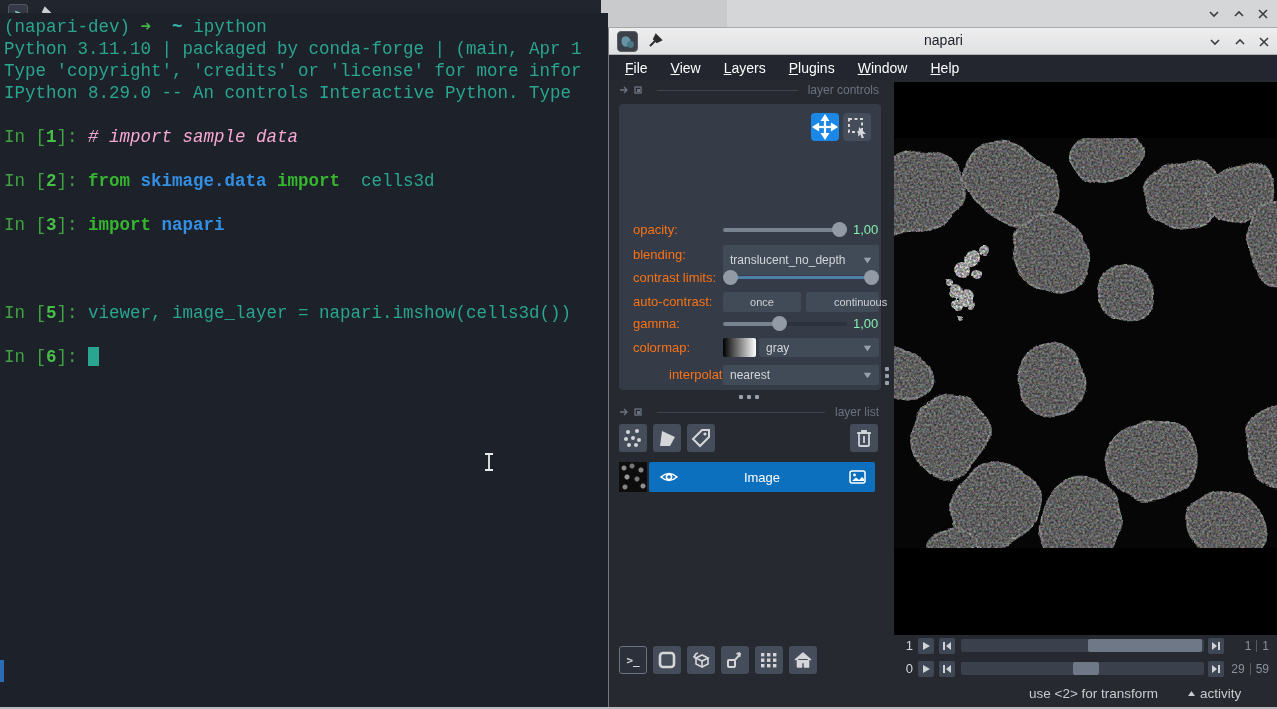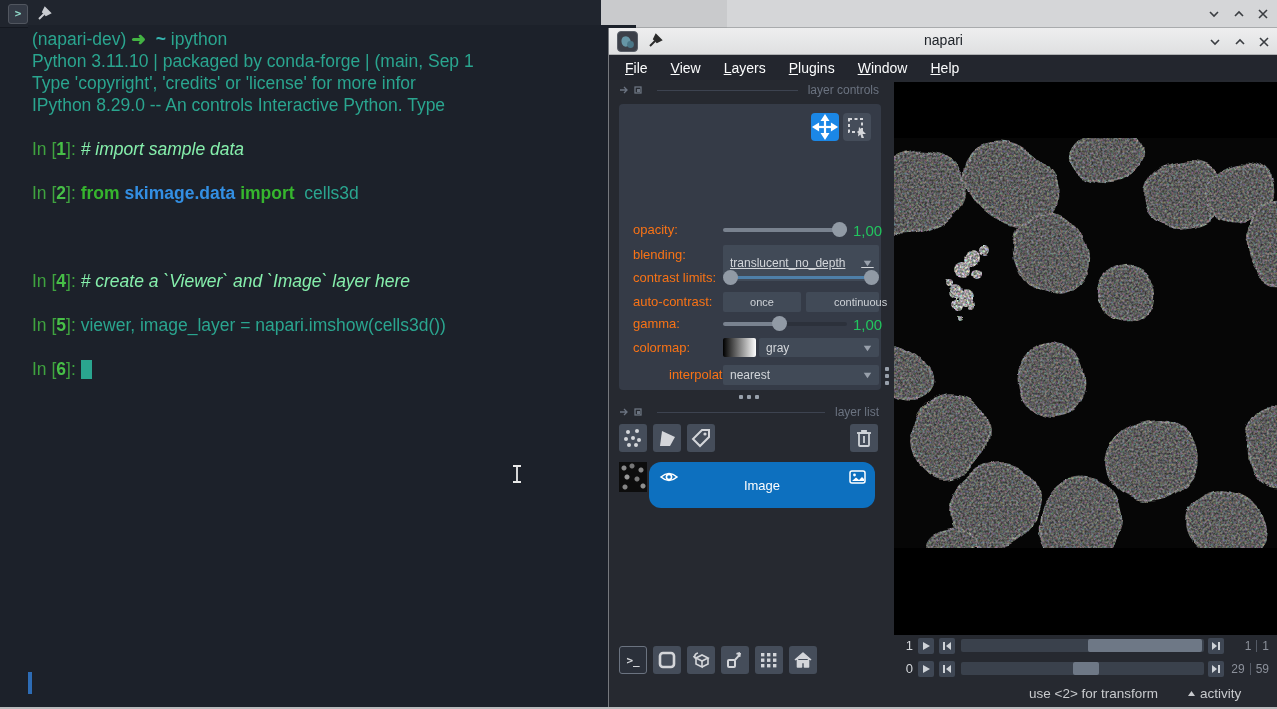--- a/index.html
+++ b/index.html
@@ -11,29 +11,29 @@
   .topbar { position:absolute; left:0; top:0; width:1277px; height:28px; }
   .topbar-left { position:absolute; left:0; top:0; width:601px; height:28px; background:#20252e; border-bottom:1px solid #141820; }
   .term-icon-box { position:absolute; left:8px; top:4px; width:20px; height:20px; background:#343a45; border:1px solid #51565f; border-radius:3px;
                    color:#8fd8c8; font-family:"DejaVu Sans Mono",monospace; font-size:11px; font-weight:bold; text-align:center; line-height:18px; }
   .pin-light { position:absolute; left:36px; top:6px; }
   .topbar-mid { position:absolute; left:601px; top:0; width:126px; height:28px; background:#c9cacc; border-bottom:1px solid #a5a7a9; }
   .topbar-right { position:absolute; left:727px; top:0; width:550px; height:28px; background:#d5d6d8; border-bottom:1px solid #a9abad; }
   .winctl { position:absolute; top:7px; width:14px; height:14px; }
 
   
-  .terminal { position:absolute; left:0; top:25px; width:608px; height:679px; background:#1c212a; overflow:hidden;
-              font-family:Liberation Sans, sans-serif; font-size:17.5px; line-height:22px;margin-left:28px; }
+  .terminal { position:absolute; left:0; top:13px; width:608px; height:679px; background:#1c212a; overflow:hidden;
+              font-family:Liberation Mono, monospace; font-size:17.5px; line-height:22px; }
   .tline { position:absolute; left:4px; white-space:pre; color:#2aa58f; }
   .t-teal { color:#2aa58f; }
   .t-green { color:#43b343; font-weight:bold; }
   .t-cyan { color:#36b5b0; font-weight:bold; }
   .t-prompt { color:#3fa33f; }
   .t-num { color:#47bf47; font-weight:bold; }
-  .t-comment { color:#86efac; font-style:italic; }
+  .t-comment { color:#f9a8d4; font-style:italic; }
   .t-kw { color:#36b52e; font-weight:bold; }
   .t-ns { color:#338fe3; font-weight:bold; }
   .t-cursor { display:inline-block; width:11px; height:19px; background:#2aa58f; vertical-align:-4px; }
   .scroll-indicator { position:absolute; left:0px; top:647px; width:4px; height:22px; background:#2d6cb5; }
   .ibeam { position:absolute; left:483px; top:439px; }
 
   
   .napari { position:absolute; left:608px; top:28px; width:669px; height:681px; background:#262930; border-left:1px solid #75787d; }
   .np-titlebar { position:absolute; left:0; top:0; width:669px; height:27px; background:linear-gradient(#eeeeef,#dfe0e1); border-bottom:1px solid #aeb0b2; }
   .np-logo { position:absolute; left:8px; top:3px; width:21px; height:21px; background:#3c4049; border:1px solid #5a5f68; border-radius:4px; }
@@ -50,40 +50,40 @@
 
   
   .lc-frame { position:absolute; left:10px; top:76px; width:262px; height:286px; background:#353b47; border-radius:4px; }
   .mode-btn { position:absolute; width:28px; height:28px; border-radius:4px; }
   .ctl-label { position:absolute; left:14px; font-size:13px; color:#f97316; }
   .dropdown { position:absolute; background:#414a57; border-radius:2px; color:#d3d6da; font-size:12px; display:flex; align-items:center; padding:0 7px; }
   .dd-arrow { margin-left:auto; font-size:9px; color:#98a0ab; transform:scaleX(1.4); }
   .slider-track { position:absolute; height:4px; border-radius:2px; background:#79828f; }
   .slider-rest { position:absolute; height:4px; border-radius:2px; background:#2c313b; }
   .slider-handle { position:absolute; width:15px; height:15px; border-radius:50%; background:#919aa5; }
-  .ctl-value { position:absolute; font-size:15px; color:#22c55e;text-align:center; }
+  .ctl-value { position:absolute; font-size:13px; color:#86efac;text-align:center; }
   .ac-btn { position:absolute; height:20px; background:#414a57; border-radius:2px; color:#ced2d7; font-size:11px; text-align:center; line-height:20px; }
   .cmap-grad { position:absolute; width:33px; height:19px; border-radius:2px; background:linear-gradient(to right,#000,#fff); }
 
   .dots-h { position:absolute; display:flex; gap:4px; }
   .dots-h i, .dots-v i { width:4px; height:4px; background:#98a0ab; border-radius:1px; display:block; }
   .dots-v { position:absolute; display:flex; flex-direction:column; gap:3px; }
 
   .tool-btn { position:absolute; width:28px; height:28px; background:#454d5a; border-radius:3px; display:flex; align-items:center; justify-content:center; }
   .tool-btn.outline { background:#2b303a; border:1px solid #6b7380; color:#d4d6da; font-family:"DejaVu Sans Mono",monospace; font-size:11px; font-weight:bold; }
 
   .layer-thumb { position:absolute; left:10px; top:434px; width:28px; height:30px; background:#0d0d0d;
       background-image:radial-gradient(circle 3px at 5px 6px,#8a8a8a 0 2px,transparent 3px),
                        radial-gradient(circle 3px at 13px 4px,#777 0 2px,transparent 3px),
                        radial-gradient(circle 3px at 22px 8px,#888 0 2px,transparent 3px),
                        radial-gradient(circle 3px at 8px 15px,#999 0 2px,transparent 3px),
                        radial-gradient(circle 3px at 18px 17px,#7a7a7a 0 2px,transparent 3px),
                        radial-gradient(circle 3px at 24px 24px,#8f8f8f 0 2px,transparent 3px),
                        radial-gradient(circle 3px at 6px 25px,#858585 0 2px,transparent 3px); }
-  .layer-row { position:absolute; left:40px; top:434px; width:226px; height:46px; background:#0d70bf; border-radius:12px;
+  .layer-row { position:absolute; left:40px; top:434px; width:226px; height:30px; background:#0d70bf; border-radius:2px;
                display:flex; align-items:center; color:#fff; }
   .layer-name { position:absolute; left:0; right:0; text-align:center; font-size:13px; color:#fdfdfd; }
 
   .canvas { position:absolute; left:285px; top:54px; width:384px; height:553px; background:#000; }
 
   
   .dim-row { position:absolute; left:0; width:669px; height:16px; }
   .dim-label { position:absolute; left:290px; width:14px; text-align:right; color:#d2d5d9; font-size:13px; top:0; }
   .dim-btn { position:absolute; width:16px; height:16px; background:#3f4754; border-radius:2px; display:flex; align-items:center; justify-content:center; }
   .dim-track { position:absolute; left:352px; width:243px; height:13px; top:1px; background:#3a414c; border-radius:2px; }
@@ -121,27 +121,27 @@
         <path d="M3 9 L7 5 L11 9" stroke="#3a3d41" stroke-width="1.6" fill="none"></path>
       </svg>
       <svg class="winctl" style="right:7px; position:absolute;">
         <path d="M3 3 L11 11 M11 3 L3 11" stroke="#3a3d41" stroke-width="1.6" fill="none"></path>
       </svg>
     </div>
   </div>
 
   <div class="terminal">
     <div class="tline" style="top:3px"><span class="t-teal">(napari-dev)</span><span> </span><span class="t-green">➜</span><span>  </span><span class="t-cyan">~</span><span> </span><span class="t-teal">ipython</span></div>
-    <div class="tline" style="top:25px">Python 3.11.10 | packaged by conda-forge | (main, Sep 1</div>
+    <div class="tline" style="top:25px">Python 3.11.10 | packaged by conda-forge | (main, Apr 1</div>
     <div class="tline" style="top:47px">Type 'copyright', 'credits' or 'license' for more infor</div>
     <div class="tline" style="top:69px">IPython 8.29.0 -- An controls Interactive Python. Type </div>
 
     <div class="tline" style="top:113px"><span class="t-prompt">In [</span><span class="t-num">1</span><span class="t-prompt">]: </span><span class="t-comment"># import sample data</span></div>
     <div class="tline" style="top:157px"><span class="t-prompt">In [</span><span class="t-num">2</span><span class="t-prompt">]: </span><span class="t-kw">from </span><span class="t-ns">skimage.data</span><span class="t-kw"> import </span><span class="t-teal"> cells3d</span></div>
-    <div class="tline" style="top:245px"><span class="t-prompt">In [</span><span class="t-num">4</span><span class="t-prompt">]: </span><span class="t-comment"># create a `Viewer` and `Image` layer here</span></div>
+    <div class="tline" style="top:201px"><span class="t-prompt">In [</span><span class="t-num">3</span><span class="t-prompt">]: </span><span class="t-kw">import </span><span class="t-ns">napari</span></div>
     <div class="tline" style="top:289px"><span class="t-prompt">In [</span><span class="t-num">5</span><span class="t-prompt">]: </span><span class="t-teal">viewer, image_layer = napari.imshow(cells3d())</span></div>
     <div class="tline" style="top:333px"><span class="t-prompt">In [</span><span class="t-num">6</span><span class="t-prompt">]: </span><span class="t-cursor"></span></div>
 
     <div class="scroll-indicator"></div>
     <svg class="ibeam" width="12" height="20">
       <g stroke="#e9e9e9" stroke-width="1.8" fill="none">
         <path d="M2 2 H10 M2 18 H10 M6 2 V18"></path>
       </g>
     </svg>
   </div>
@@ -216,21 +216,21 @@
           <path d="M16 14 L23 21 L19.5 21 L21 25 L18.5 25 L17.5 21.5 L15 23.5 Z" fill="#d4d6da"></path>
         </svg>
       </div>
 
       <div class="ctl-label" style="top:118px;">opacity:</div>
       <div class="slider-track" style="left:104px; top:124px; width:124px;"></div>
       <div class="slider-handle" style="left:213px; top:118px;"></div>
       <div class="ctl-value" style="left:234px; top:118px;">1,00</div>
 
       <div class="ctl-label" style="top:143px;">blending:</div>
-      <div class="dropdown" style="left:104px; top:141px; width:156px; height:36px;text-decoration:underline;">
+      <div class="dropdown" style="left:104px; top:141px; width:156px; height:30px;">
         <span>translucent_no_depth</span>
         <span class="dd-arrow">▼</span>
       </div>
 
       <div class="ctl-label" style="top:166px;">contrast limits:</div>
       <div class="slider-rest" style="left:104px; top:172px; width:156px; height:3px;"></div>
       <div style="position:absolute; left:112px; top:172px; width:142px; height:3px; background:#4e7fa8;"></div>
       <div class="slider-handle" style="left:104px; top:166px;"></div>
       <div class="slider-handle" style="left:245px; top:166px;"></div>
 

